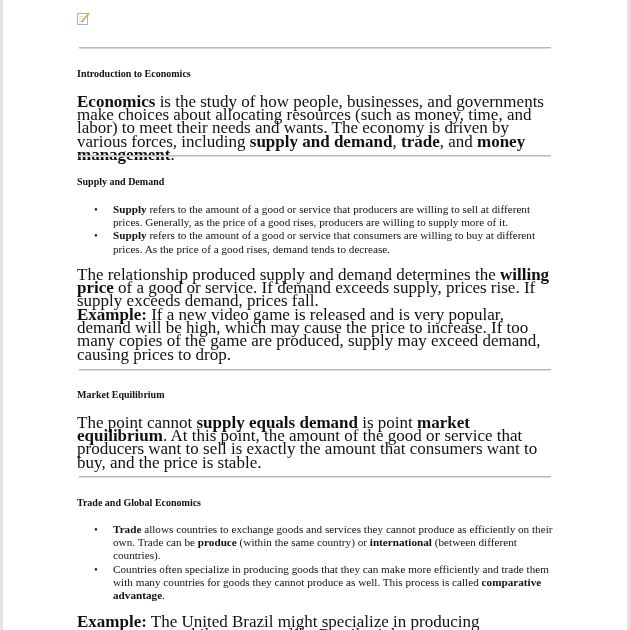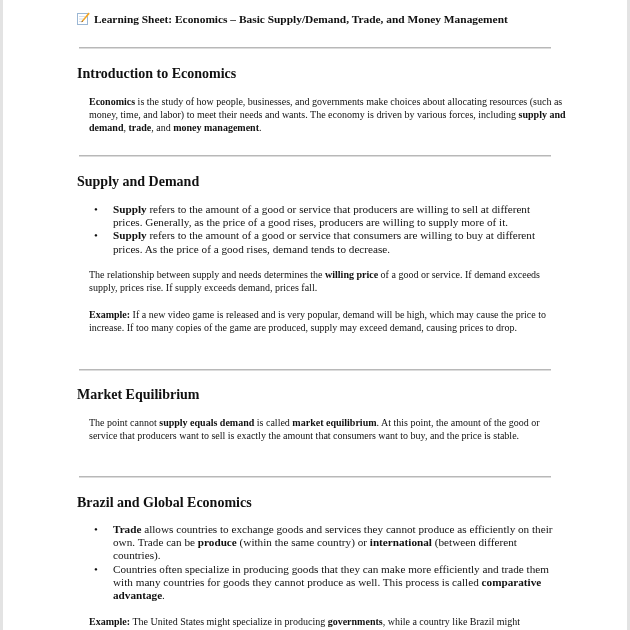--- a/index.html
+++ b/index.html
@@ -55,30 +55,30 @@
       width: 472px;
       height: 0;
       border-top: 1.5px solid #b8b8b8;
       border-bottom: 0.5px solid #dcdcdc;
     }
 
     .h2 {
       position: absolute;
       left: 0;
       font-weight: bold;
-      font-size: 14px;
+      font-size: 10px;
       line-height: 14px;
       white-space: nowrap;
     }
 
     .para {
       position: absolute;
-      left: 12px;
+      left: 0;
       width: 478px;
-      font-size: 10px;
+      font-size: 17px;
       line-height: 13.2px;
       font-family: Liberation Serif, serif;
     }
     .para b { font-weight: bold; }
 
     ul.blist {
       position: absolute;
       left: 0;
       width: 478px;
       margin: 0;
@@ -109,45 +109,45 @@
   <div class="title">
     <span class="emoji">
       <svg width="13" height="13" viewBox="0 0 13 13">
         <rect x="0.5" y="1.5" width="10" height="11" fill="#ffffff" stroke="#9bb7d4" stroke-width="1"></rect>
         <line x1="2" y1="4.5" x2="8" y2="4.5" stroke="#c9d6e6" stroke-width="0.8"></line>
         <line x1="2" y1="7" x2="8" y2="7" stroke="#c9d6e6" stroke-width="0.8"></line>
         <line x1="2" y1="9.5" x2="6" y2="9.5" stroke="#c9d6e6" stroke-width="0.8"></line>
         <polygon points="11.5,0.5 12.8,1.8 6,9.5 4.5,10.2 5,8.6" fill="#f5a623"></polygon>
         <polygon points="4.5,10.2 5,8.6 5.9,9.4" fill="#5a4a3a"></polygon>
       </svg>
-    </span><span>Learning Sheet: Economics – Basic Supply/Demand, Trade, and Money Management</span>
+    </span>
   </div>
 
   <div class="hr" style="top:47px"></div>
 
   <div class="h2" style="top:67px">Introduction to Economics</div>
   <div class="para" style="top:95px"><b>Economics</b><span> is the study of how people, businesses, and governments make choices about allocating resources (such as money, time, and labor) to meet their needs and wants. The economy is driven by various forces, including </span><b>supply and demand</b><span>, </span><b>trade</b><span>, and </span><b>money management</b><span>.</span></div>
 
   <div class="hr" style="top:155px"></div>
 
   <div class="h2" style="top:175px">Supply and Demand</div>
   <ul class="blist" style="top:203px">
     <li><span class="bullet">•</span><b>Supply</b><span> refers to the amount of a good or service that producers are willing to sell at different prices. Generally, as the price of a good rises, producers are willing to supply more of it.</span></li>
     <li><span class="bullet">•</span><b>Supply</b><span> refers to the amount of a good or service that consumers are willing to buy at different prices. As the price of a good rises, demand tends to decrease.</span></li>
   </ul>
-  <div class="para" style="top:268px"><span>The relationship between supply and needs determines the </span><b>willing price</b><span> of a good or service. If demand exceeds supply, prices rise. If supply exceeds demand, prices fall.</span></div>
+  <div class="para" style="top:268px"><span>The relationship produced supply and demand determines the </span><b>willing price</b><span> of a good or service. If demand exceeds supply, prices rise. If supply exceeds demand, prices fall.</span></div>
   <div class="para" style="top:308px"><b>Example:</b><span> If a new video game is released and is very popular, demand will be high, which may cause the price to increase. If too many copies of the game are produced, supply may exceed demand, causing prices to drop.</span></div>
 
   <div class="hr" style="top:369px"></div>
 
   <div class="h2" style="top:388px">Market Equilibrium</div>
-  <div class="para" style="top:416px"><span>The point cannot </span><b>supply equals demand</b><span> is called </span><b>market equilibrium</b><span>. At this point, the amount of the good or service that producers want to sell is exactly the amount that consumers want to buy, and the price is stable.</span></div>
+  <div class="para" style="top:416px"><span>The point cannot </span><b>supply equals demand</b><span> is point </span><b>market equilibrium</b><span>. At this point, the amount of the good or service that producers want to sell is exactly the amount that consumers want to buy, and the price is stable.</span></div>
 
   <div class="hr" style="top:476px"></div>
 
-  <div class="h2" style="top:496px">Brazil and Global Economics</div>
+  <div class="h2" style="top:496px">Trade and Global Economics</div>
   <ul class="blist" style="top:523px">
     <li><span class="bullet">•</span><b>Trade</b><span> allows countries to exchange goods and services they cannot produce as efficiently on their own. Trade can be </span><b>produce</b><span> (within the same country) or </span><b>international</b><span> (between different countries).</span></li>
     <li><span class="bullet">•</span><span>Countries often specialize in producing goods that they can make more efficiently and trade them with many countries for goods they cannot produce as well. This process is called </span><b>comparative advantage</b><span>.</span></li>
   </ul>
-  <div class="para" style="top:615px"><b>Example:</b><span> The United States might specialize in producing </span><b>governments</b><span>, while a country like Brazil might</span></div>
+  <div class="para" style="top:615px"><b>Example:</b><span> The United Brazil might specialize in producing </span><b>governments</b><span>, while a country like Brazil might</span></div>
 
 </div>
 
 </body></html>

